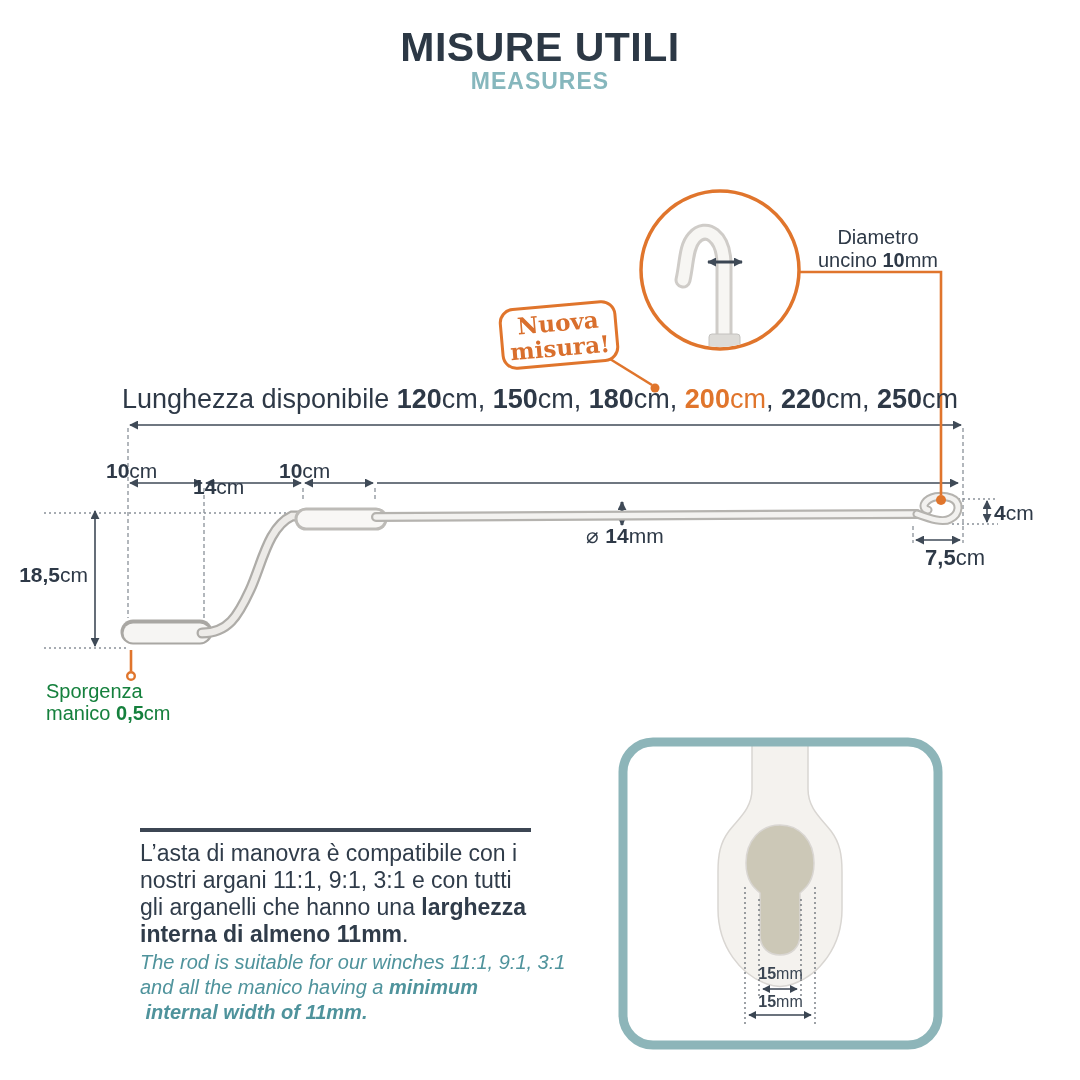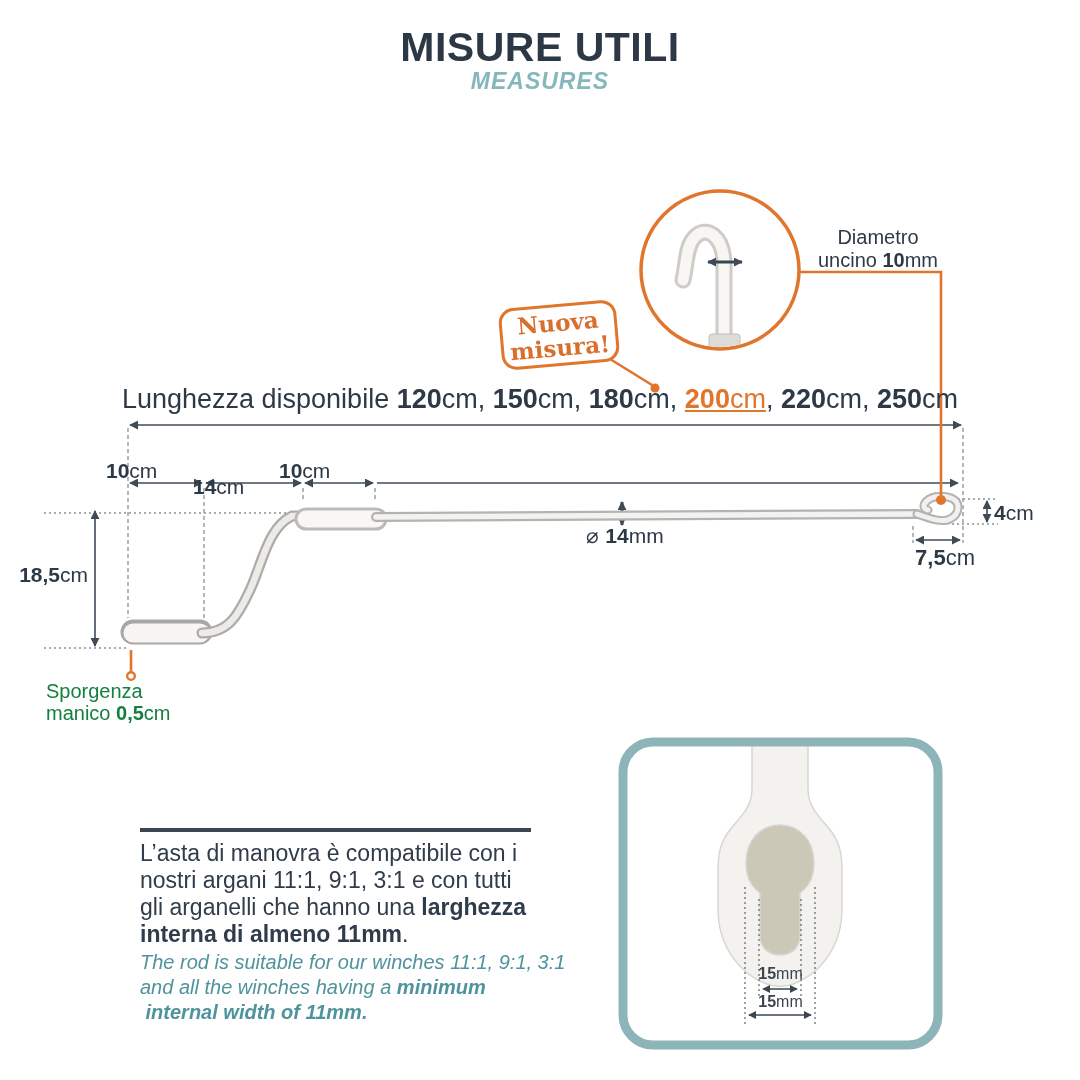--- a/index.html
+++ b/index.html
@@ -3,28 +3,28 @@
 <meta charset="utf-8">
 <style>
   html,body{margin:0;padding:0;background:#ffffff;}
   .page{
     position:relative;width:1080px;height:1080px;background:#ffffff;overflow:hidden;
     font-family:"Liberation Sans",sans-serif;color:#2e3947;
   }
   .abs{position:absolute;}
   .layer{position:absolute;left:0;top:0;}
   .sg-b{font-weight:700;}
-  .sg-hl{color:#e0752c;text-decoration:underline;}
+  .sg-hl{color:#e0752c;}
   .title{
     top:24px;left:0;width:1080px;text-align:center;
     font-size:41px;font-weight:700;letter-spacing:.5px;color:#2c3845;
   }
   .subtitle{
     top:68px;left:0;width:1080px;text-align:center;
-    font-size:23px;font-weight:700;font-style:italic;letter-spacing:1px;color:#86b7bd;
+    font-size:23px;font-weight:700;letter-spacing:1px;color:#86b7bd;
   }
   .hook-label{
     left:808px;top:226px;width:140px;text-align:center;
     font-size:20px;line-height:23px;color:#2e3947;
   }
   .badge{
     left:500px;top:304px;width:112px;height:56px;
     border:3px solid #e0752c;border-radius:15px;background:#ffffff;
     transform:rotate(-5deg);display:flex;flex-direction:column;justify-content:center;
     text-align:center;color:#d96f2d;font-family:"DejaVu Serif",serif;
@@ -32,21 +32,21 @@
   }
   .length-line{
     top:384px;left:0;width:1080px;text-align:center;
     font-size:27px;color:#2e3947;
   }
   .dim{font-size:21px;color:#2e3947;}
   .dim-seg{top:459px;width:120px;text-align:left;}
   .dim-h185{left:6px;top:563px;width:82px;text-align:right;}
   .dim-d14{left:586px;top:524px;}
   .dim-4{left:994px;top:501px;}
-  .dim-75{left:905px;top:545px;width:80px;text-align:center;font-size:22px;}
+  .dim-75{left:905px;top:545px;width:80px;text-align:right;font-size:22px;}
   .sporgenza{
     left:46px;top:680px;width:164px;text-align:left;
     font-size:20px;line-height:22px;color:#15803d;
   }
   .compat-heading{
     left:140px;top:785px;font-size:31px;font-weight:700;
     letter-spacing:.5px;color:#e0752c;
   }
   .compat-divider{left:140px;top:828px;width:391px;height:4px;background:#3c4653;}
   .compat-it{left:140px;top:840px;width:520px;font-size:23px;line-height:27px;color:#303c4a;}
@@ -166,21 +166,21 @@
 
   <div class="abs compat-divider"></div>
   <div class="abs compat-it">
     <div class="it-line"><span>L’asta di manovra è compatibile con i</span></div>
     <div class="it-line"><span>nostri argani 11:1, 9:1, 3:1 e con tutti</span></div>
     <div class="it-line"><span>gli arganelli che hanno una </span><span class="sg-b">larghezza</span></div>
     <div class="it-line"><span class="sg-b">interna di almeno </span><span class="sg-b">11mm</span><span>.</span></div>
   </div>
   <div class="abs compat-en">
     <div class="en-line"><span>The rod is suitable for our winches 11:1, 9:1, 3:1</span></div>
-    <div class="en-line"><span>and all the winches having a </span><span class="sg-b">minimum</span></div>
+    <div class="en-line"><span>and all the manico having a </span><span class="sg-b">minimum</span></div>
     <div class="en-line"><span> </span><span class="sg-b">internal width of 11mm.</span></div>
   </div>
 
   <div class="abs detail-card">
     <svg width="325" height="313" viewBox="0 0 325 313" style="position:absolute;left:0;top:0;">
       <defs>
         <marker id="cah" viewBox="0 0 10 10" refX="9" refY="5" markerWidth="8" markerHeight="8" markerUnits="userSpaceOnUse" orient="auto-start-reverse">
           <path d="M0,0 L10,5 L0,10 z" fill="#3a4552"></path>
         </marker>
         <clipPath id="cardClip">

